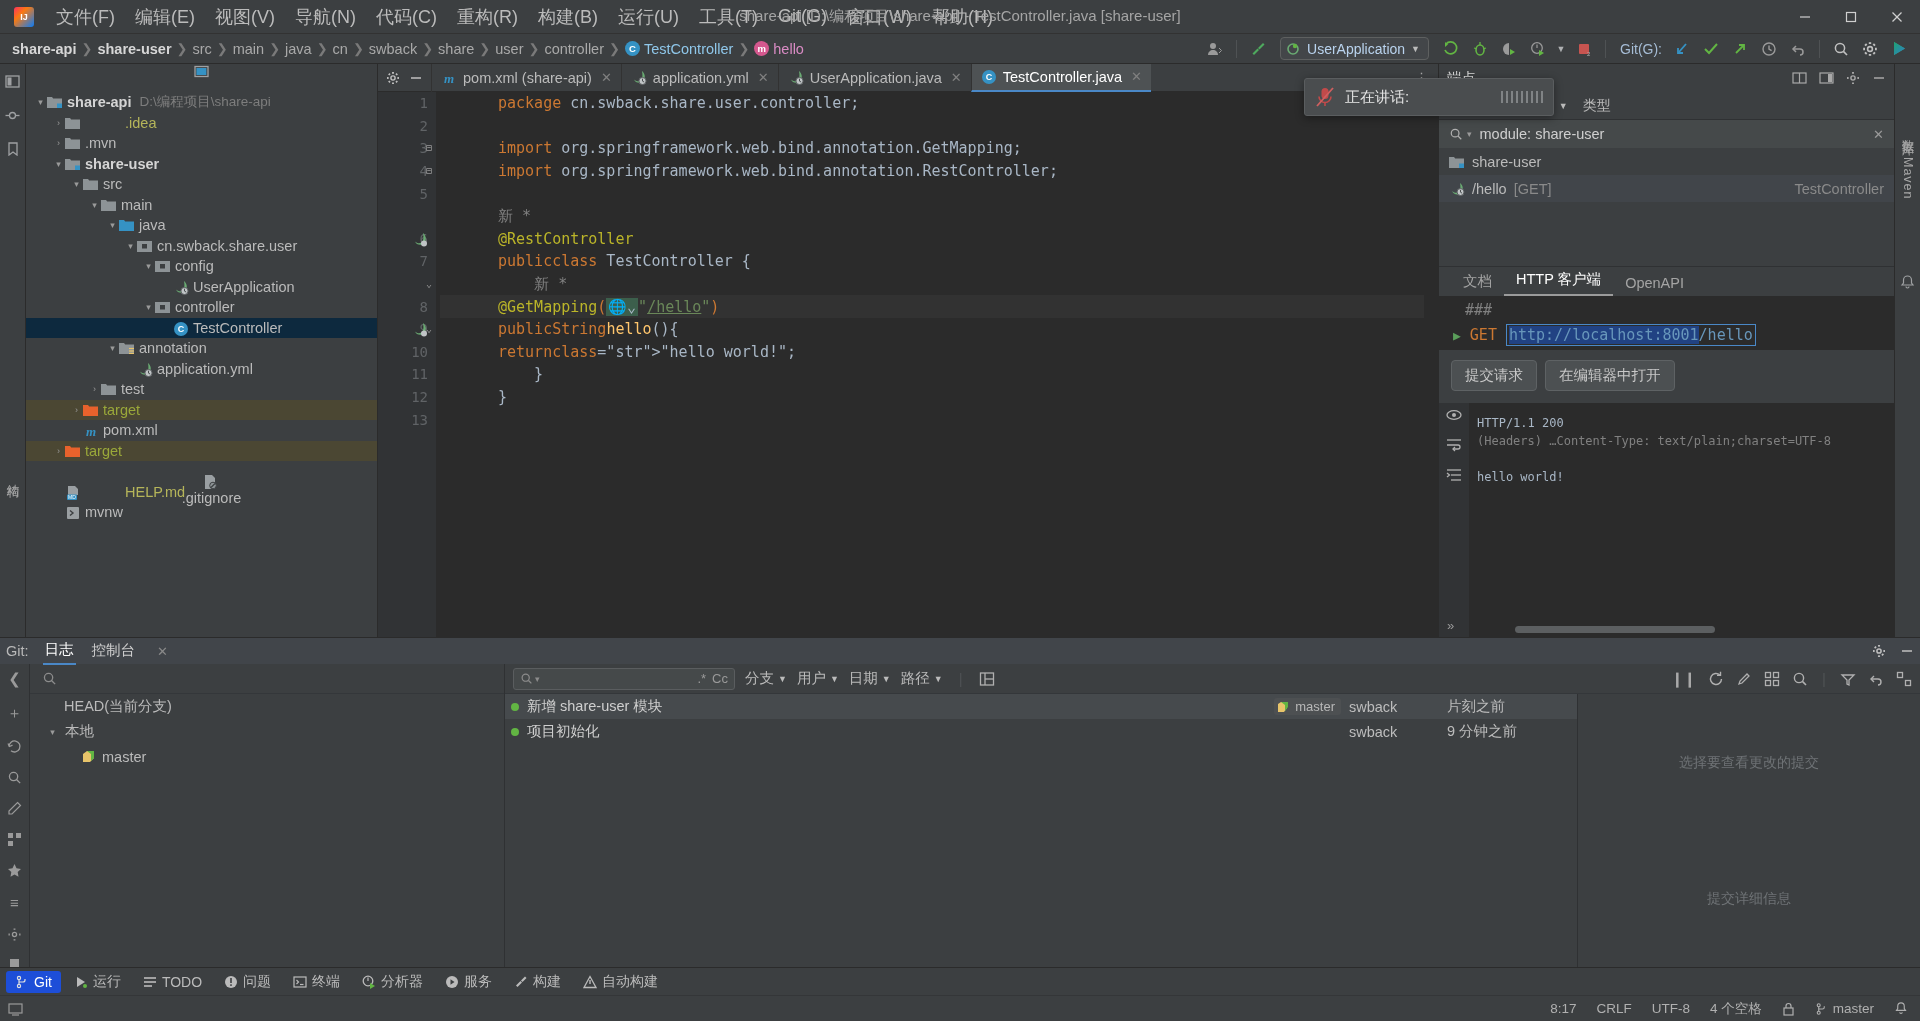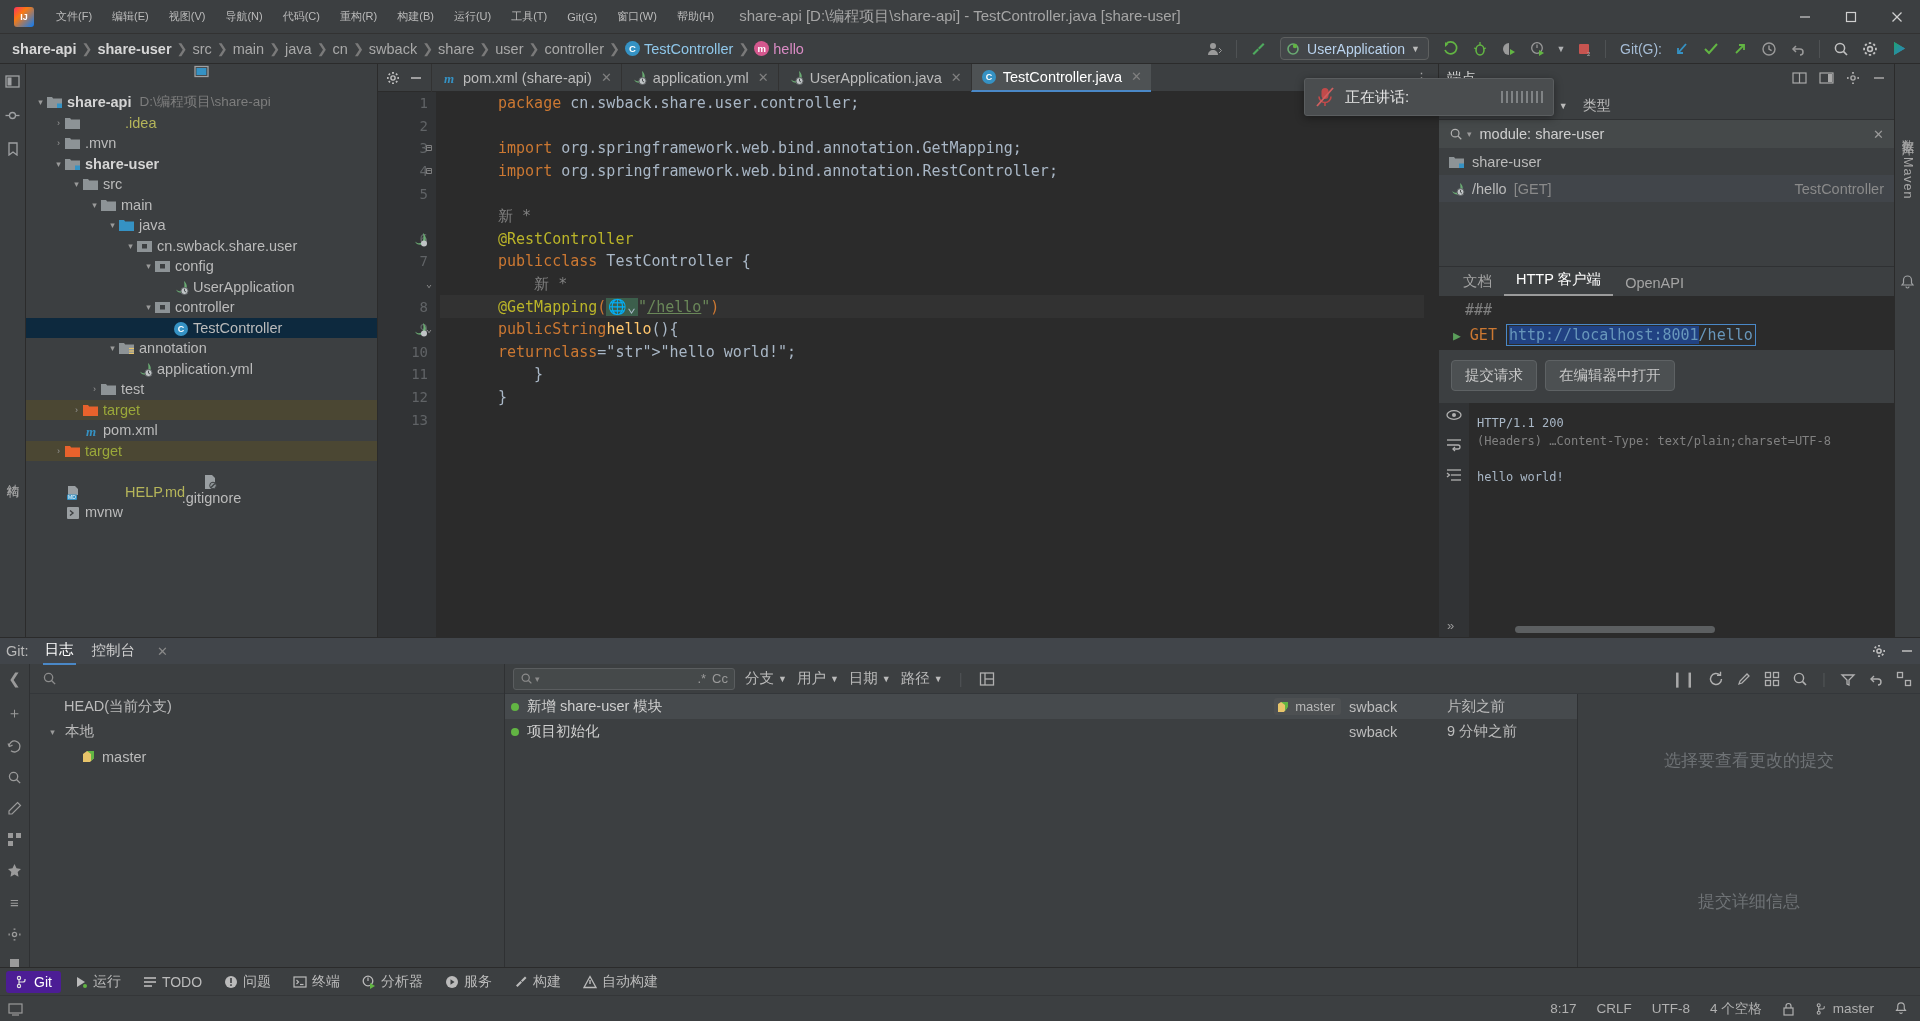--- a/index.html
+++ b/index.html
@@ -22,21 +22,21 @@
   .ij-logo {
     width: 20px; height: 20px; margin: 0 12px 0 14px; border-radius: 3px;
     background: linear-gradient(135deg,#fe315d 0%,#f97a12 35%,#087cfa 100%);
     position: relative; flex: 0 0 auto;
   }
   .ij-logo::after {
     content:"IJ"; position:absolute; inset:0; color:#fff; font-size:9px;
     font-weight:bold; display:flex; align-items:center; justify-content:center;
   }
   .menu-item {
-    padding: 4px 10px; font-size: 11px; color: #bbbbbb; white-space: nowrap; cursor: default;
+    padding: 4px 10px; font-size: 18px; color: #bbbbbb; white-space: nowrap; cursor: default;
   }
   .title-text {
     position:absolute; left:0; right:0; text-align:center; font-size:15px;
     color:#a5a5a5; pointer-events:none;
   }
   .win-btns { margin-left:auto; display:flex; align-items:center; z-index:3; }
   .win-btn {
     width:46px; height:34px; display:flex; align-items:center; justify-content:center;
     color:#cfcfcf; font-size:15px;
   }
@@ -219,30 +219,30 @@
   .crow:nth-child(1) { background:#464a4d; }
   .cdot { width:8px;height:8px;border-radius:50%;background:#62b543; flex:0 0 8px;
       position:relative; }
   .cmsg { flex:1 1 auto; white-space:nowrap; overflow:hidden; }
   .tagchip { background:#4d5052; border-radius:3px; padding:1px 6px 1px 3px;
       display:flex; align-items:center; gap:4px; font-size:13px; color:#b8b8b8; }
   .tagchip .tg { color:#e8c46a; font-size:12px; }
   .cauthor { width:90px; color:#bdbdbd; }
   .cdate { width:120px; color:#bdbdbd; }
   .detailcol { width:342px; flex:0 0 342px; display:flex; flex-direction:column;
-      align-items:center; justify-content:center; color:#6e7275; font-size:17px; gap:0;}
+      align-items:center; justify-content:center; color:#6e7275; font-size:14px; gap:0;}
   .detail-hint { text-align:center; }
   .detail-hint.two { margin-top:118px; }
 
   
   .statusrow { height:28px; flex:0 0 28px; background:#3c3f41; display:flex; align-items:center;
       border-top:1px solid #2b2b2b; padding-left:6px; gap:4px; }
   .sbtn { display:flex; align-items:center; gap:5px; padding:3px 9px; font-size:14px;
       color:#bbbbbb; border-radius:3px; }
-  .sbtn.active { background:#4c1d95; color:#ffffff; }
+  .sbtn.active { background:#1d4ed8; color:#ffffff; }
   .statusbar2 { height:26px; flex:0 0 26px; background:#3c3f41; display:flex; align-items:center;
       padding:0 12px 0 8px; font-size:13.5px; color:#b0b0b0; gap:18px; border-top:1px solid #343638;}
   .statusbar2 .right3 { margin-left:auto; display:flex; align-items:center; gap:20px; }
   .sv { color:#b0b0b0; }
   svg { display:block; }
 </style>
 </head>
 <body>
 
 <div class="app">

